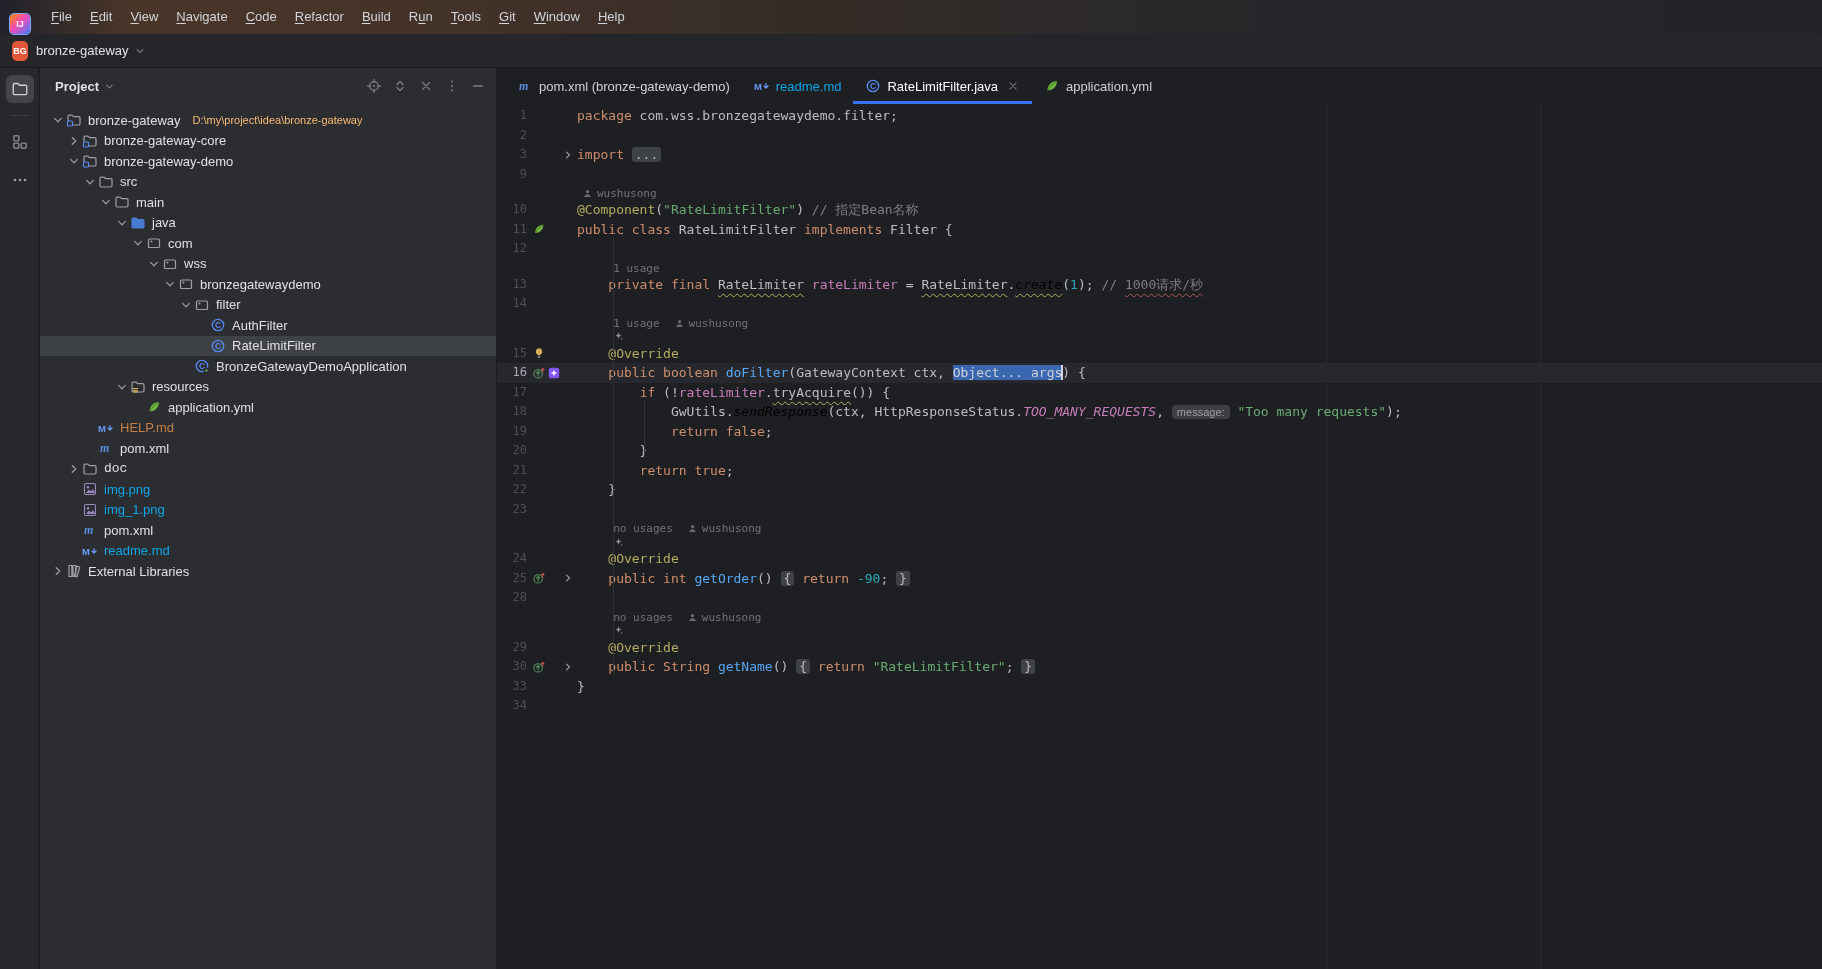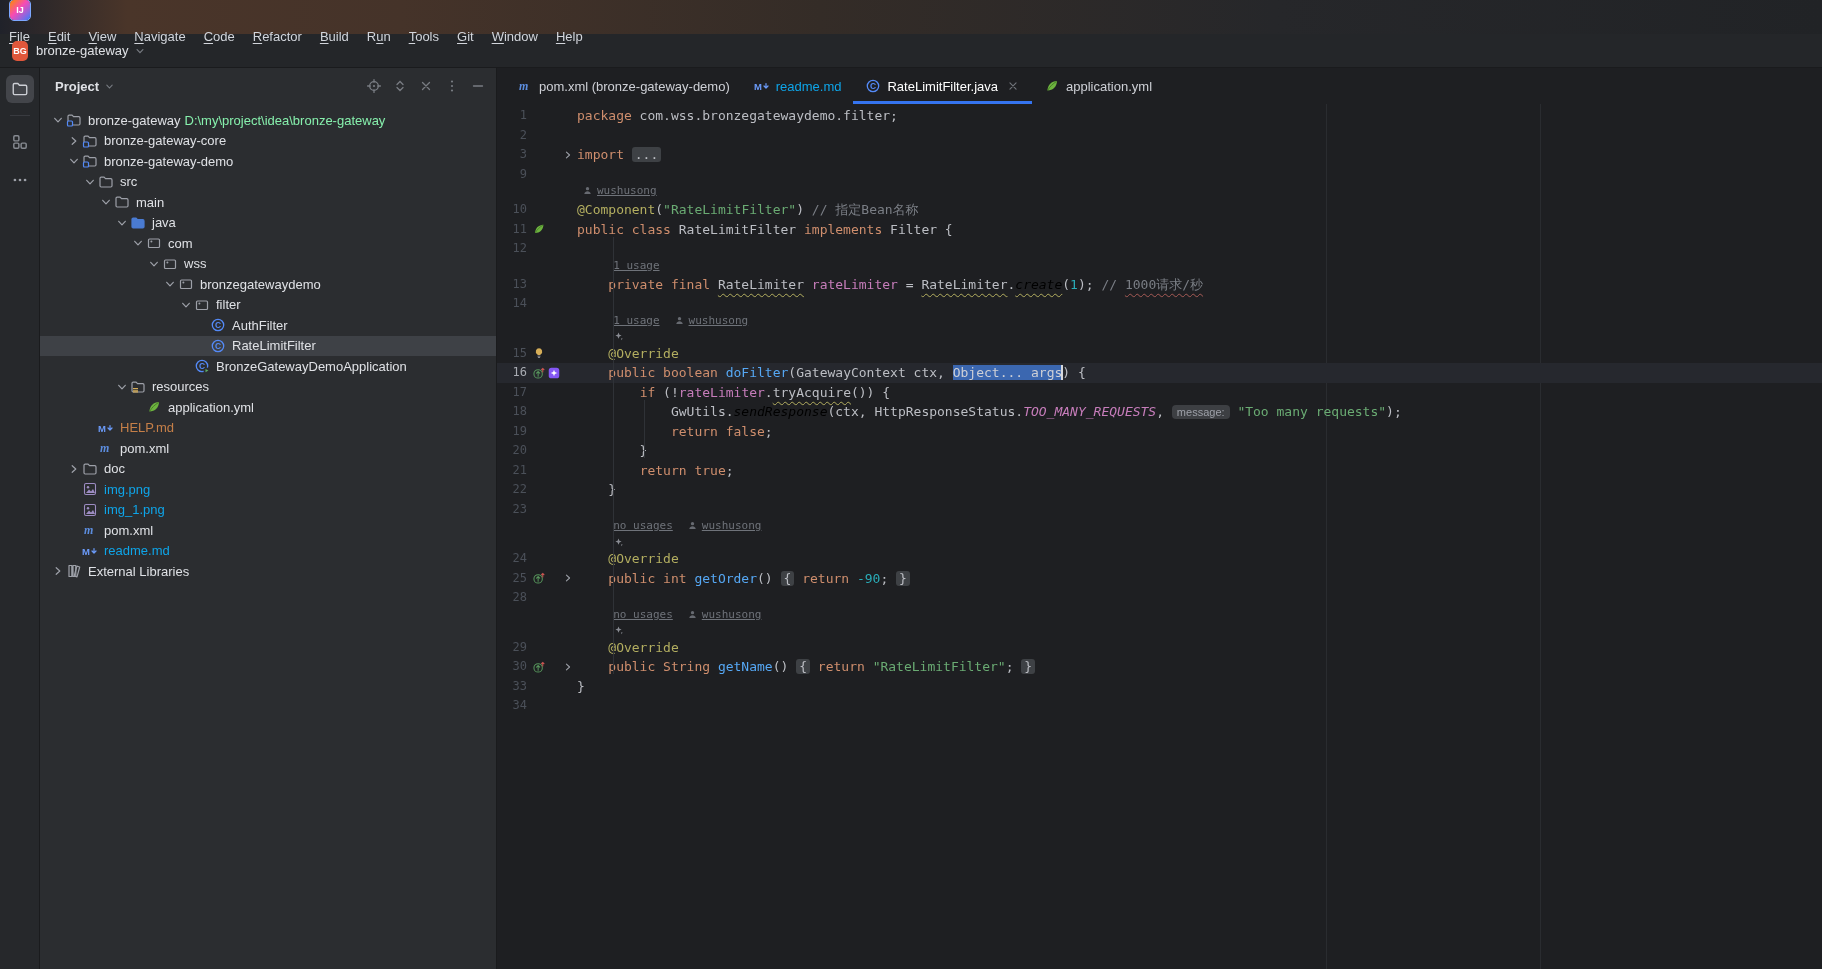--- a/index.html
+++ b/index.html
@@ -1,21 +1,21 @@
 <!DOCTYPE html>
 <html><head>
 <meta charset="utf-8">
 <style>
   * { margin:0; padding:0; box-sizing:border-box; }
   html,body { width:1822px; height:969px; overflow:hidden; background:#1E1F22;
               font-family:"Liberation Sans", sans-serif; }
 
   
-  .menubar { height:34px; display:flex; align-items:flex-start;
-    background:linear-gradient(90deg,#20222a 0%,#4a3529 7%,#453329 22%,#342c27 45%,#26272a 70%,#212326 100%);flex-direction:column; }
+  .menubar { height:34px; display:flex; align-items:flex-end;
+    background:linear-gradient(90deg,#20222a 0%,#4a3529 7%,#453329 22%,#342c27 45%,#26272a 70%,#212326 100%); }
   .logo { width:20px; height:20px; border-radius:4px; margin:0 12px 0 10px; flex:none;
     background:linear-gradient(135deg,#FE8B00 0%,#F74BB5 45%,#3B7BFF 100%);
     display:flex; align-items:center; justify-content:center;
     color:#fff; font-size:9px; font-weight:bold; outline:1px solid #7da7ff; }
   .menu-item { color:#D2D5DB; font-size:13px; padding:0 9px; height:34px; line-height:34px; cursor:default; }
   .menu-item u { text-underline-offset:2px; }
 
   
   .toolbar { height:34px; background:#242629; display:flex; align-items:center; padding-left:12px;
              border-bottom:1px solid #1A1B1D; }
@@ -36,21 +36,21 @@
   .panel-head { height:36px; display:flex; align-items:center; padding:0 10px 0 15px; flex:none; }
   .panel-title { color:#DFE1E5; font-size:13px; font-weight:bold; }
   .panel-head .spacer { flex:1; }
   .phicon { width:16px; height:16px; margin-left:10px; opacity:.85; }
 
   .tree { padding-top:6px; overflow:hidden; }
   .trow { height:20.5px; display:flex; align-items:center; color:#DFE1E5; font-size:13px; white-space:nowrap; cursor:default; }
   .trow.selected { background:#3E4146; }
   .tchev { width:16px; height:16px; flex:none; display:flex; align-items:center; justify-content:center; }
   .ticon { width:16px; height:16px; flex:none; margin-right:6px; }
-  .tpath { color:#86efac; margin-left:4px; font-size:13px; }
+  .tpath { color:#fdba74; margin-left:12px; font-size:11px; }
   .t-green { color:#0ea5e9; } .t-orange { color:#C57F48; }
 
   
   .editor { flex:1; background:#1E1F22; display:flex; flex-direction:column; position:relative; }
   .tabbar { height:36px; display:flex; align-items:center; padding-left:8px; flex:none; }
   .tab { height:36px; display:flex; align-items:center; gap:6px; padding:0 12px; font-size:13px;
          color:#CED0D6; position:relative; cursor:default; }
   .tab.active { color:#FFFFFF; }
   .tab.active::after { content:""; position:absolute; left:0; right:0; bottom:0; height:3px; background:#3574F0; }
   .tab .ticn { width:16px; height:16px; }
@@ -64,21 +64,21 @@
   .crow { display:flex; height:19.5px; line-height:19.5px; font-size:13px; white-space:pre; }
   .crow.cur { background:#26282E; }
   .gut { width:80px; flex:none; display:flex; align-items:center; }
   .gnum { width:30px; text-align:right; color:#4B5059; font-size:12px; flex:none; }
   .gnum.cur { color:#A8ABB2; }
   .gicons { width:34px; flex:none; display:flex; align-items:center; padding-left:5px; gap:1px; }
   .gicons .gi { width:14px; height:14px; flex:none; }
   .gfold { width:14px; flex:none; display:flex; align-items:center; }
   .code { flex:1; }
 
-  .hrow { height:16px; display:flex; align-items:flex-start; color:#6F737A; font-size:11px; gap:14px;text-decoration:underline; }
+  .hrow { height:16px; display:flex; align-items:flex-end; color:#6F737A; font-size:11px; gap:14px; }
   .airow { height:14px; display:flex; align-items:center; color:#6F737A; font-size:10px; gap:3px; }
   .hauth { display:flex; align-items:center; gap:4px; }
   .picon { width:11px; height:11px; opacity:.9; }
   .aicn { width:11px; height:11px; opacity:.85; }
 
   
   .sg-k { color:#CF8E6D;text-align:right; } .sg-t { color:#BCBEC4; } .sg-s { color:#6AAB73; }
   .sg-n { color:#2AACB8; } .sg-c { color:#7A7E85; } .sg-a { color:#B3AE60; }
   .sg-f { color:#C77DBB; } .sg-m { color:#56A8F5; }
   .sg-ci { color:#C77DBB; font-style:italic; } .sg-i { font-style:italic; }
@@ -402,21 +402,21 @@
         </div>
         <div class="trow" style="padding-left: 42px;">
           <span class="tchev"></span>
           <span class="ticon">
             <svg viewBox="0 0 16 16">
               <text x="2" y="12" font-size="12" font-style="italic" font-weight="bold" font-family="Liberation Serif" fill="#5C8DDE">m</text>
             </svg>
           </span>
           <span>pom.xml</span>
         </div>
-        <div class="trow" style="padding-left: 26px;">
+        <div class="trow" style="padding-left: 26px; font-family: Liberation Mono, monospace;">
           <span class="tchev">
             <svg viewBox="0 0 16 16">
               <path d="M6.2 4.7l3.6 3.3-3.6 3.3" stroke="#9DA0A8" stroke-width="1.2" fill="none" stroke-linecap="round" stroke-linejoin="round"></path>
             </svg>
           </span>
           <span class="ticon">
             <svg viewBox="0 0 16 16">
               <path d="M2 4.3c0-.7.5-1.2 1.2-1.2h2.9l1.4 1.6h5.3c.7 0 1.2.5 1.2 1.2v5.9c0 .7-.5 1.2-1.2 1.2H3.2c-.7 0-1.2-.5-1.2-1.2z" stroke="#9DA0A8" stroke-width="1.2" fill="none" stroke-linecap="round" stroke-linejoin="round"></path>
             </svg>
           </span>

